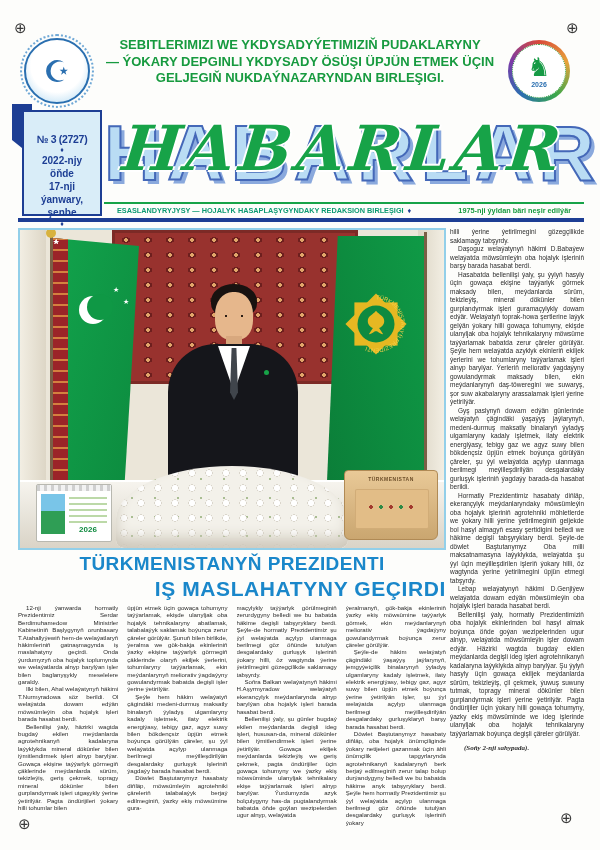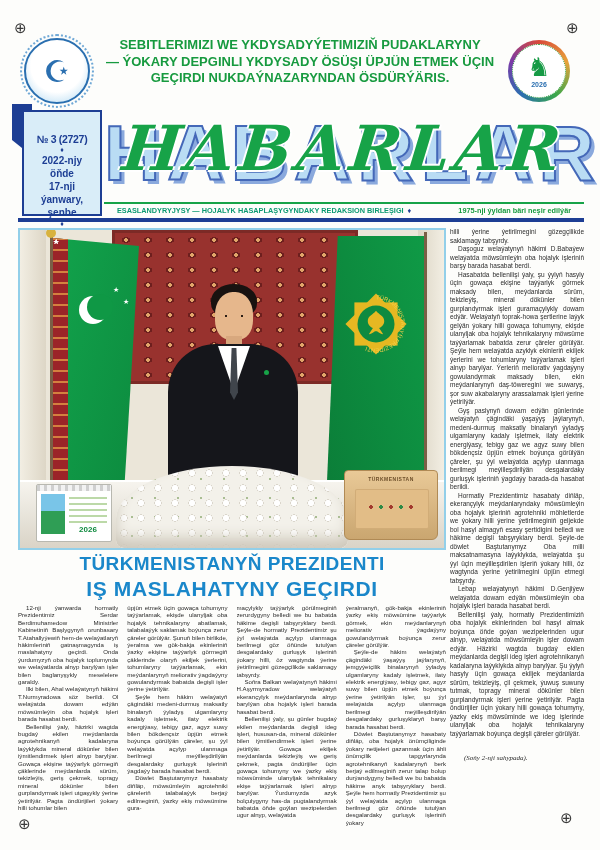--- a/index.html
+++ b/index.html
@@ -124,31 +124,31 @@
   .laptop .guls{left:21px;top:32px;width:50px;height:8px;
     background:radial-gradient(circle 3px at 5px 4px,#a33a2e 60%,transparent 65%),
                radial-gradient(circle 3px at 15px 4px,#2f8a45 60%,transparent 65%),
                radial-gradient(circle 3px at 25px 4px,#a33a2e 60%,transparent 65%),
                radial-gradient(circle 3px at 35px 4px,#2f8a45 60%,transparent 65%),
                radial-gradient(circle 3px at 45px 4px,#a33a2e 60%,transparent 65%);}
 
   
   .headline{left:18px;top:552px;width:428px;text-align:center;font-weight:bold;color:#1a87ca;}
   .headline .h1{font-size:19px;line-height:24px;letter-spacing:0.4px;}
-  .headline .h2{font-size:21px;line-height:26px;letter-spacing:0.6px;}
+  .headline .h2{font-size:21px;line-height:26px;letter-spacing:0.6px;text-align:right;}
   .cols{left:18px;top:604px;width:428px;height:240px;display:flex;gap:9px;overflow:hidden;}
   .textcol{flex:1;font-size:6.1px;line-height:7.4px;text-align:justify;color:#2b2b2b;overflow:hidden;}
   .textcol p{margin:0;text-indent:8px;}
   .nofirst p:first-child{text-indent:0;}
   .rightcol{left:450px;top:228px;width:134px;height:566px;font-size:6.5px;line-height:8.5px;
     text-align:justify;color:#2b2b2b;overflow:hidden;}
   .rightcol p{margin:0;text-indent:8px;}
   .rightcol p:first-child{text-indent:0;}
-  .continuation{margin-top:16px;font-family:"Liberation Serif",serif;font-style:italic;
-    font-weight:normal;font-size:7px;text-indent:14px;}
+  .continuation{margin-top:6px;font-family:"Liberation Serif",serif;font-style:italic;
+    font-weight:bold;font-size:7px;text-indent:14px;}
 </style>
 </head>
 <body>
 
 <div class="page">
 
   <span class="reg" style="left:14px;top:20px;">⊕</span>
   <span class="reg" style="left:566px;top:20px;">⊕</span>
   <span class="reg" style="left:18px;top:816px;">⊕</span>
   <span class="reg" style="left:560px;top:810px;">⊕</span>
@@ -158,21 +158,21 @@
   </div>
   <div class="abs logo-right">
     <div class="inner">
       <span class="horse">♞</span>
       <span class="year">2026</span>
     </div>
   </div>
   <div class="abs banner-text">
     <div class="lg">SEBITLERIMIZI WE YKDYSADYÝETIMIZIŇ PUDAKLARYNY</div>
     <div class="lg">— ÝOKARY DEPGINLI YKDYSADY ÖSÜŞI ÜPJÜN ETMEK ÜÇIN</div>
-    <div class="lg">GEÇIRDI NUKDAÝNAZARYNDAN ÖSDÜRÝÄRIS.</div>
+    <div class="lg">GELJEGIŇ NUKDAÝNAZARYNDAN BIRLEŞIGI.</div>
   </div>
 
   <div class="abs ribbon"></div>
   <div class="abs date-box">
     <div class="issue">№ 3 (2727)</div>
     <div class="dia">♦</div>
     <div class="dl">2022-njy</div>
     <div class="dl">öňde</div>
     <div class="dl">17-nji</div>
     <div class="dl">ýanwary,</div>

